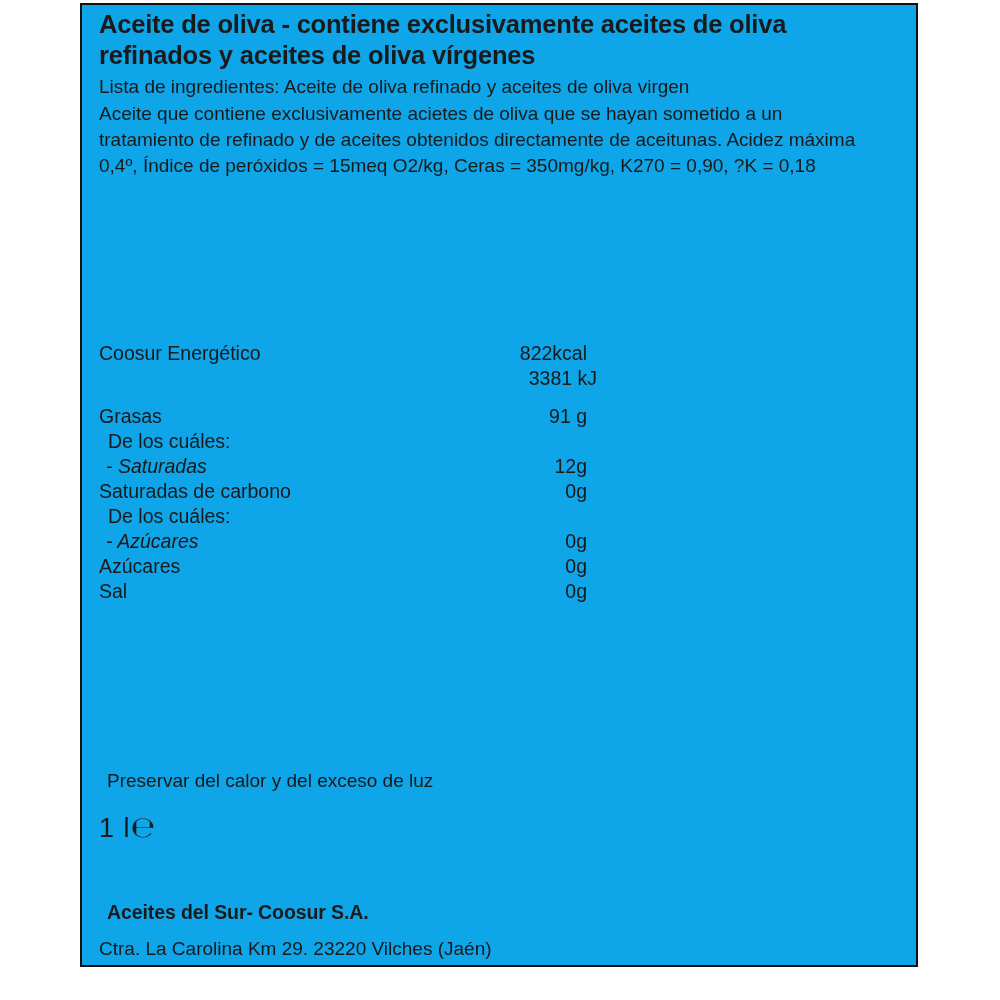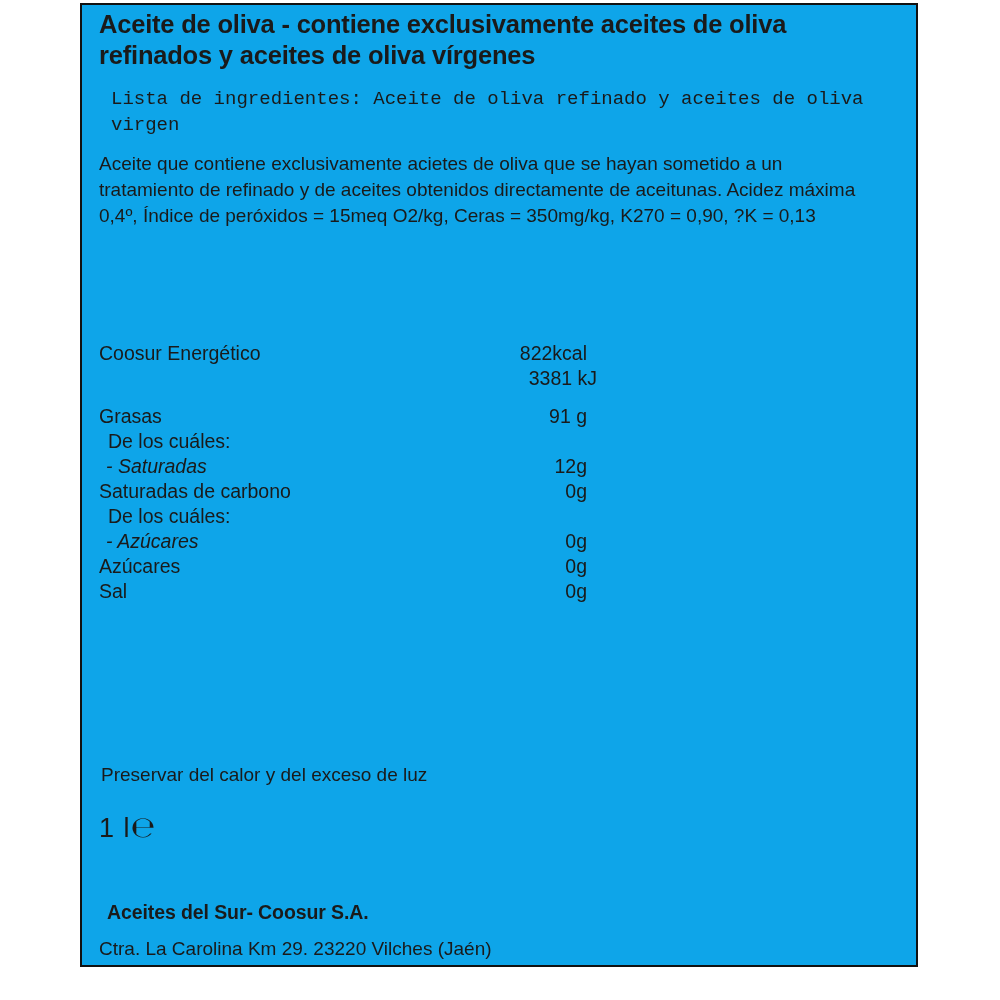--- a/index.html
+++ b/index.html
@@ -44,24 +44,23 @@
     line-height: 31px;
     letter-spacing: -0.2px;
     margin: 0;
     padding-top: 4px;
     width: 790px;
   }
 
   #ingredients-line {
     font-size: 19px;
     line-height: 26px;
-    margin: 12px;
+    margin: 0;
     padding-top: 3px;
     width: 780px;
-    font-family: Liberation Mono, monospace;
   }
 
   #description-paragraph {
     font-size: 19px;
     line-height: 26px;
     margin: 0;
     padding-top: 1px;
     width: 775px;
   }
 
@@ -103,21 +102,21 @@
   .indent-2 { padding-left: 7px !important; font-style: italic; }
   .spacer-row td { height: 13px; line-height: 13px; }
 
   
   #storage-note {
     position: absolute;
     left: 17px;
     top: 755px;
     font-size: 19px;
     line-height: 26px;
-    margin: 2px;
+    margin: 8px;
   }
 
   #volume-mark {
     position: absolute;
     left: 17px;
     top: 806px;
     font-size: 27px;
     line-height: 32px;
     margin: 0;
     letter-spacing: 1px;
@@ -153,21 +152,21 @@
 <body>
 
 <div id="label-frame">
 
   <div class="inner">
 
     <h1 id="product-title">Aceite de oliva - contiene exclusivamente aceites de oliva refinados y aceites de oliva vírgenes</h1>
 
     <p id="ingredients-line">Lista de ingredientes: Aceite de oliva refinado y aceites de oliva virgen</p>
 
-    <p id="description-paragraph">Aceite que contiene exclusivamente acietes de oliva que se hayan sometido a un tratamiento de refinado y de aceites obtenidos directamente de aceitunas. Acidez máxima 0,4º, Índice de peróxidos = 15meq O2/kg, Ceras = 350mg/kg, K270 = 0,90, ?K = 0,13</p>
+    <p id="description-paragraph">Aceite que contiene exclusivamente acietes de oliva que se hayan sometido a un tratamiento de refinado y de aceites obtenidos directamente de aceitunas. Acidez máxima 0,4º, Índice de peróxidos = 15meq O2/kg, Ceras = 350mg/kg, K270 = 0,90, ?K = 0,18</p>
 
   </div>
 
   <table id="nutrition-table">
     <tbody>
 
       <tr class="energy-row">
         <td class="nutrient-label">Coosur  Energético</td>
         <td class="nutrient-value">822kcal</td>
       </tr>

